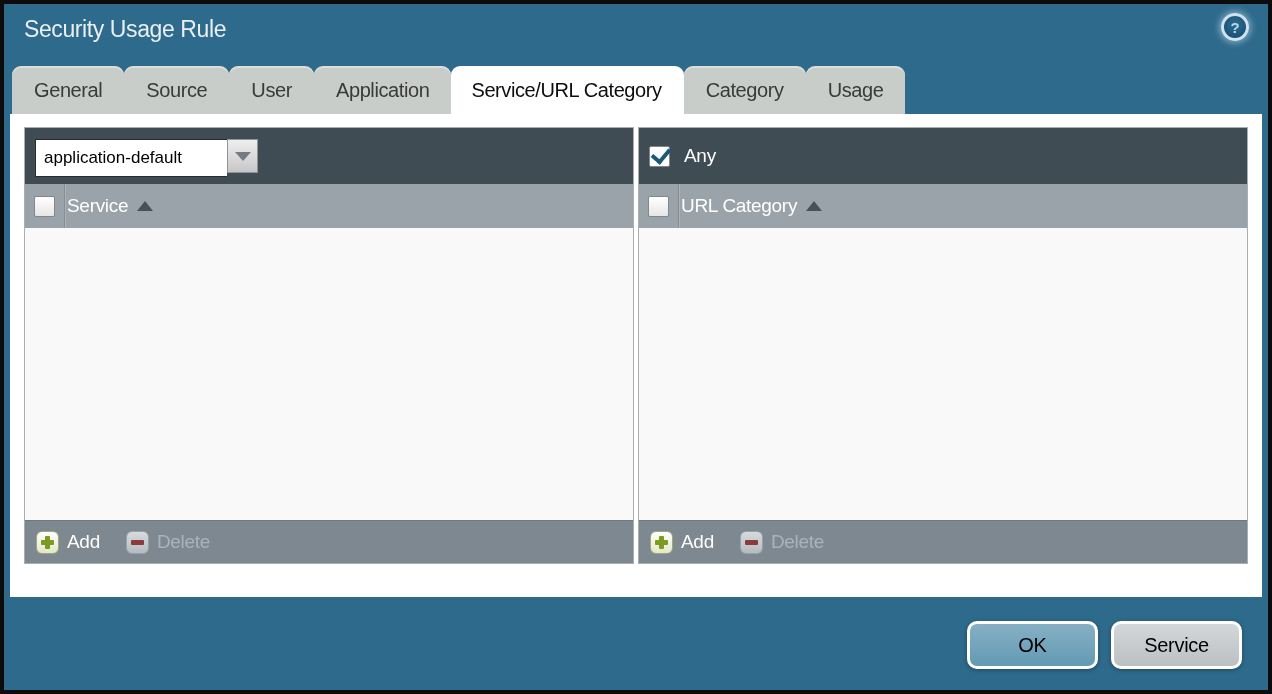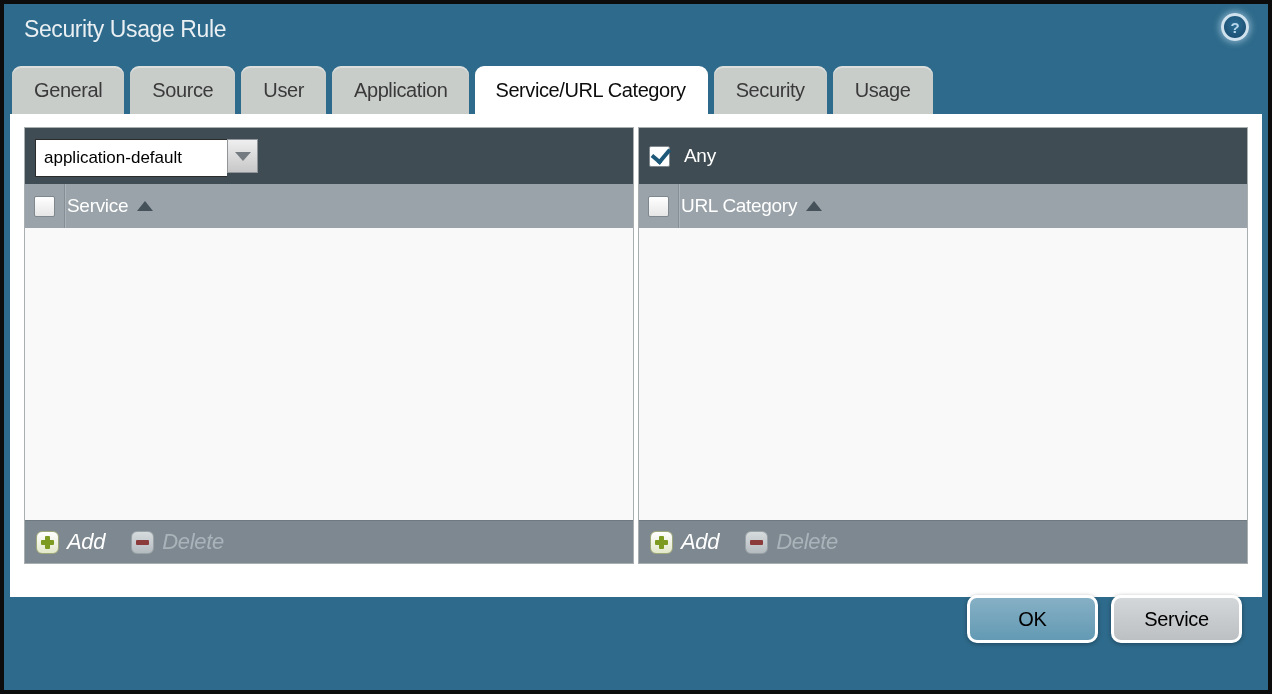--- a/index.html
+++ b/index.html
@@ -24,21 +24,21 @@
     border: 3px solid #cfe2ee;
     box-shadow: 0 0 6px 2px rgba(190,220,240,0.55);
     color: #b9d8ec; font-size: 15px; font-weight: 700;
     display: flex; align-items: center; justify-content: center;
     cursor: pointer;
   }
 
   
   .tabs {
     position: absolute; left: 8px; top: 62px; height: 48px;
-    display: flex; gap: 6px; 
+    display: flex; 
   }
   .tab {
     height: 48px; line-height: 48px;
     padding: 0 22px;
     background: #c9cdca;
     color: #3a3a3a;
     font-size: 20px; letter-spacing: -0.4px;
     border-radius: 9px 9px 0 0;
     box-shadow: inset 0 2px 0 rgba(255,255,255,0.35);
     cursor: pointer; white-space: nowrap;
@@ -133,21 +133,21 @@
   .panel-list { flex: 1 1 auto; background: #f9f9f9; }
 
   .panel-footer {
     height: 43px; flex: 0 0 43px;
     background: #7d8890;
     border-top: 1px solid #6e787f;
     display: flex; align-items: center;
     padding: 0 11px; gap: 26px;
   }
   .action { display: flex; align-items: center; gap: 8px; cursor: pointer; }
-  .action-label { color: #ffffff; font-size: 22px; letter-spacing: -0.3px; font-style: italic; }
+  .action-label { color: #ffffff; font-size: 19px; letter-spacing: -0.3px; }
   .action.disabled { cursor: default; }
   .action.disabled .action-label { color: #a9b3b9; }
 
   .icon-sq {
     width: 23px; height: 23px; border-radius: 6px;
     position: relative; flex: 0 0 auto;
   }
   .icon-add {
     background: linear-gradient(#ffffff, #e2e8c9);
     border: 1px solid #9fa878;
@@ -161,21 +161,21 @@
     background: linear-gradient(#d6dbdd, #b5bcc0);
     border: 1px solid #99a2a7;
   }
   .icon-delete::before {
     content: ""; position: absolute; left: 4px; top: 8px;
     width: 13px; height: 5px; background: #8c3b3b; border-radius: 1px;
   }
 
   
   .button-row {
-    position: absolute; right: 26px; top: 591px;
+    position: absolute; right: 26px; top: 617px;
     display: flex; gap: 13px;
   }
   .btn {
     height: 48px; min-width: 131px;
     border: 3px solid #ffffff; border-radius: 10px;
     font-family: "Liberation Sans", sans-serif;
     font-size: 20px; letter-spacing: -0.3px; color: #000;
     display: flex; align-items: center; justify-content: center;
     padding: 0 30px; cursor: pointer;
     box-shadow: 0 1px 4px rgba(0,0,0,0.35);
@@ -192,21 +192,21 @@
     <span class="dialog-title">Security Usage Rule</span>
   </div>
   <div class="help">?</div>
 
   <div class="tabs">
     <div class="tab">General</div>
     <div class="tab">Source</div>
     <div class="tab">User</div>
     <div class="tab">Application</div>
     <div class="tab active">Service/URL Category</div>
-    <div class="tab">Security</div>
+    <div class="tab">Category</div>
     <div class="tab">Usage</div>
   </div>
 
   <div class="content">
     <div class="panels">
 
       <div class="panel">
         <div class="panel-toolbar">
           <div class="combo">
             <input class="combo-input" type="text" value="application-default" style="">

